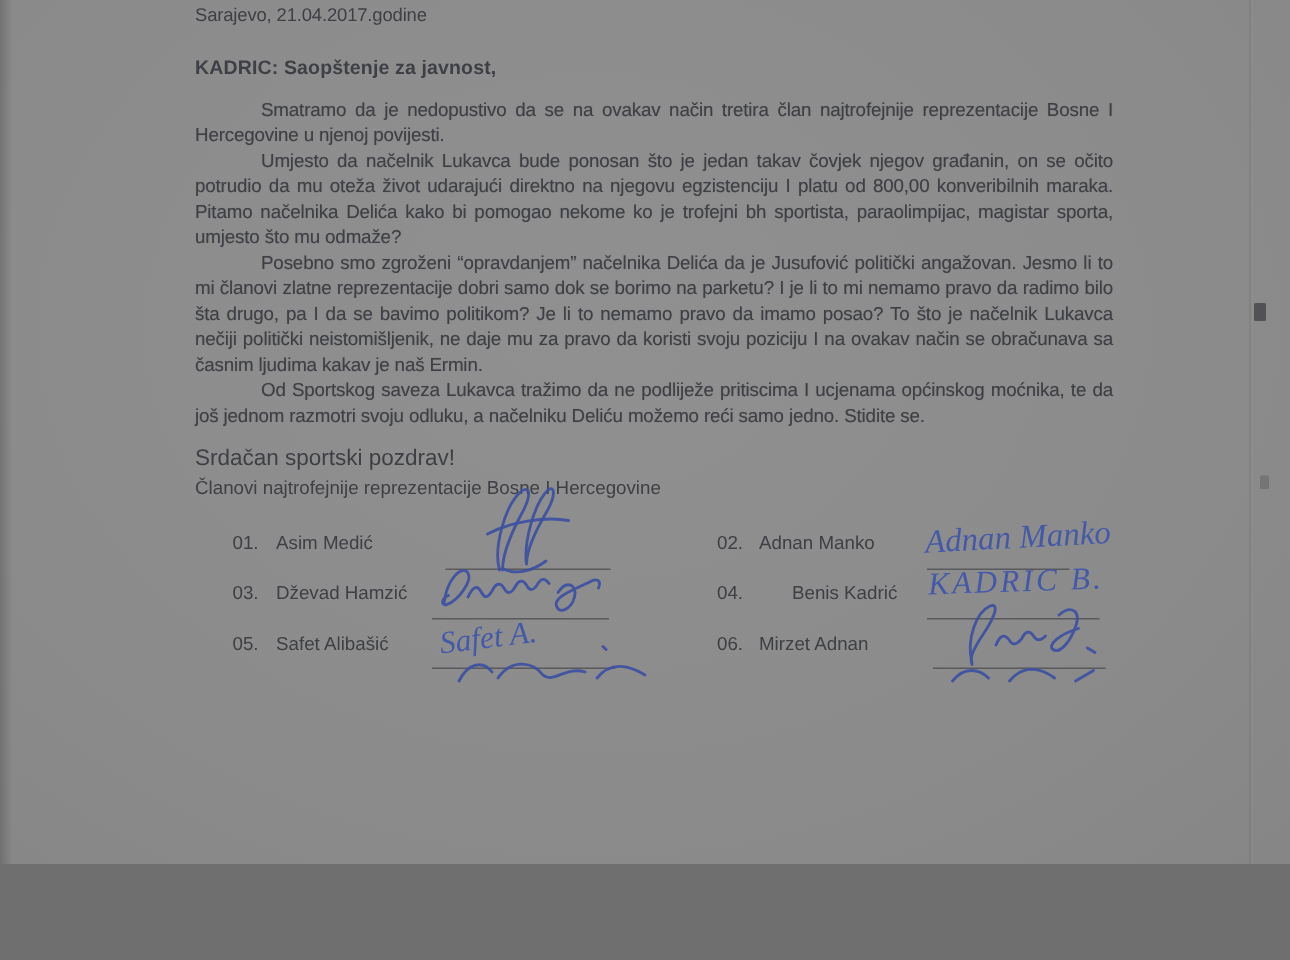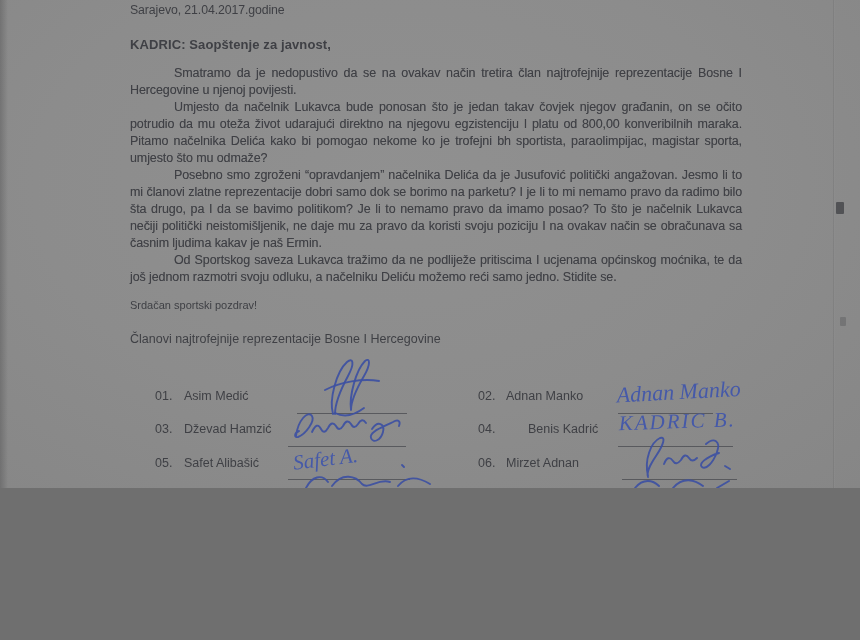--- a/index.html
+++ b/index.html
@@ -1,18 +1,18 @@
 <!DOCTYPE html>
 <html><head>
 <meta charset="utf-8">
 <style>
   html,body{margin:0;padding:0;background:#6f6f6f;}
   .page{
     position:relative;
-    width:860px;height:488px;
+    width:860px;height:576px;
     overflow:hidden;
     background:radial-gradient(ellipse at 46% 38%, #909090 0%, #8c8c8c 55%, #868686 100%);
     font-family:"Liberation Sans", sans-serif;
     color:#3f4045;
   }
   .page::before{ 
     content:"";position:absolute;left:0;top:0;bottom:0;width:8px;
     background:linear-gradient(90deg, rgba(30,30,32,0.22), rgba(30,30,32,0) 100%);
     pointer-events:none;
   }
@@ -30,24 +30,24 @@
   }
   .dateline{font-size:12.3px;line-height:15px;letter-spacing:-0.1px;}
   .heading{margin-top:31px;font-size:13px;font-weight:bold;letter-spacing:0.3px;line-height:16px;}
   .subject{margin-top:19px;font-size:13px;font-weight:bold;letter-spacing:0.1px;line-height:16px;}
   .bodytext{margin-top:12px;}
   .bodytext p{
     margin:0;text-align:justify;text-indent:44px;
     font-size:12.5px;line-height:17px;letter-spacing:-0.1px;
     text-shadow:0 0 0.6px rgba(64,65,70,0.45);
   }
-  .closing{margin-top:11px;font-size:11px;line-height:17px;}
-  .members{margin-top:17px;font-size:12.5px;line-height:17px;}
+  .closing{margin-top:11px;font-size:15px;line-height:17px;}
+  .members{margin-top:3px;font-size:12.5px;line-height:17px;}
 
-  .sigs{position:relative;margin-top:36px;height:102px;}
+  .sigs{position:relative;margin-top:16px;height:102px;}
   .sigs .num,.sigs .nm{position:absolute;font-size:12.5px;line-height:15px;white-space:nowrap;}
   .sigline{position:absolute;height:0;border-top:1.3px solid #505156;opacity:.85;}
   .sigsvg{position:absolute;overflow:visible;}
   .ink{fill:none;stroke:#3d50a2;stroke-width:1.9;stroke-linecap:round;stroke-linejoin:round;opacity:.92;}
   .inktext{fill:#4257ab;font-family:"Liberation Serif", serif;font-style:italic;opacity:.95;}
 </style>
 </head>
 <body>
 
 <div class="page">

